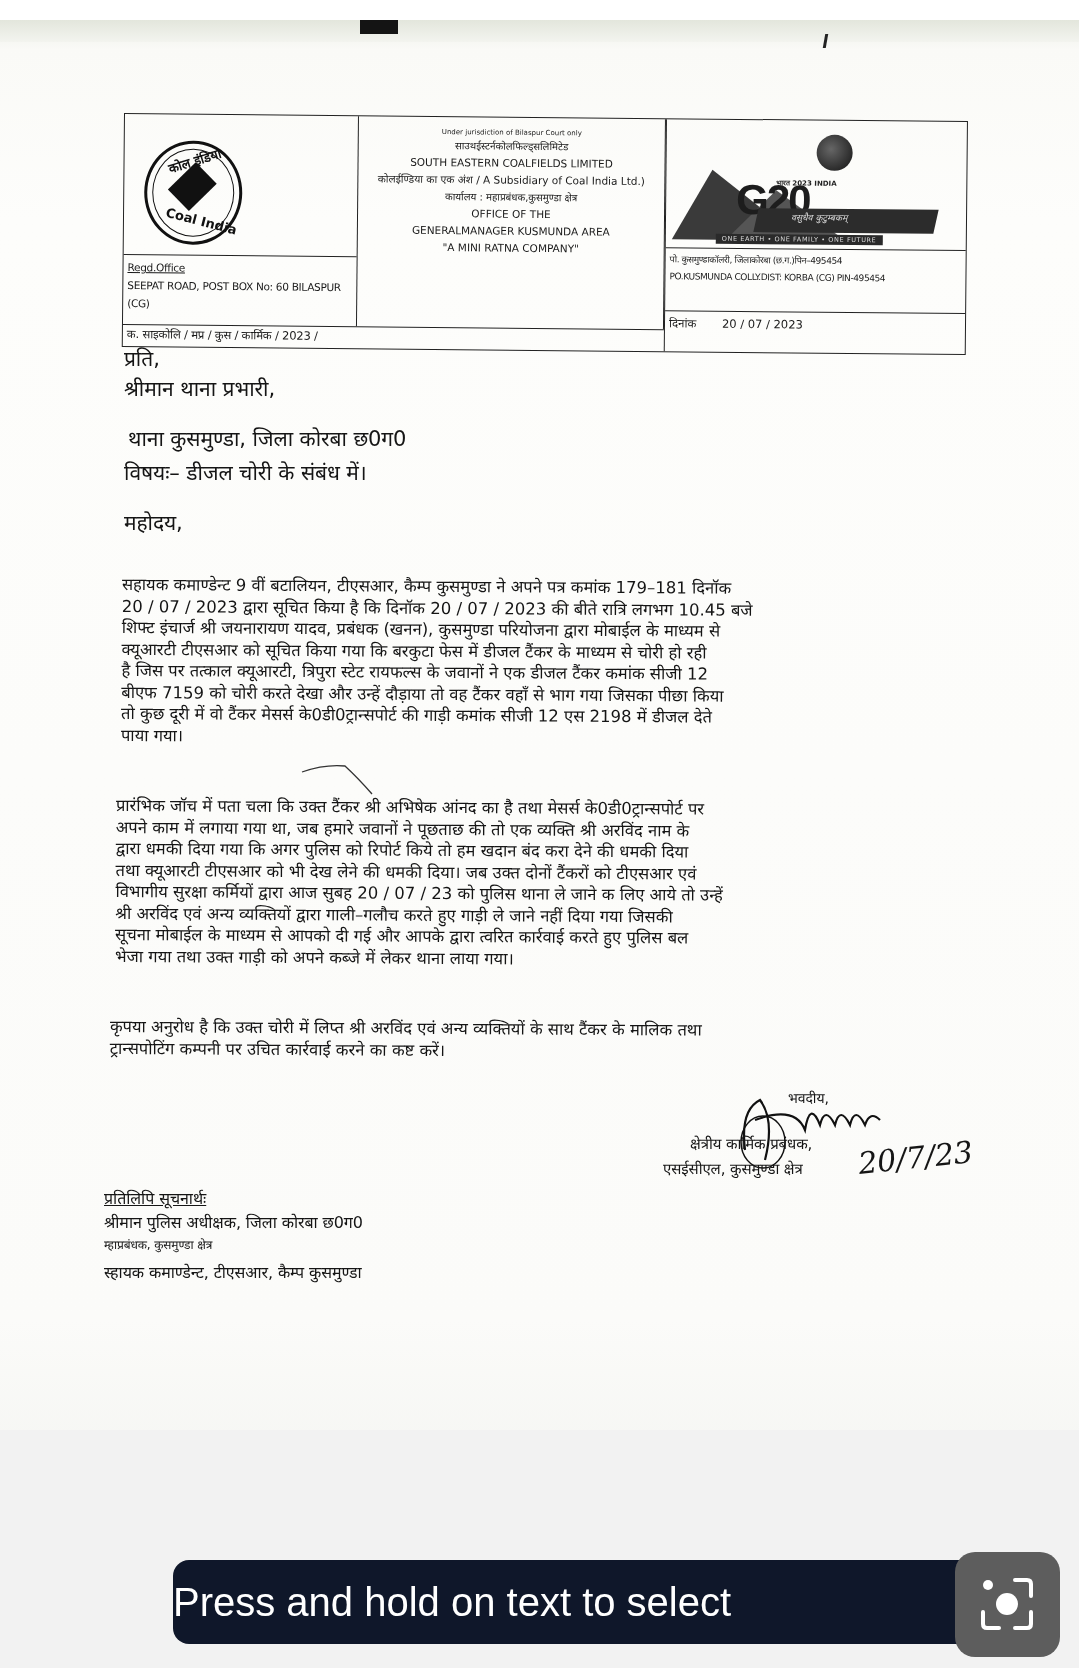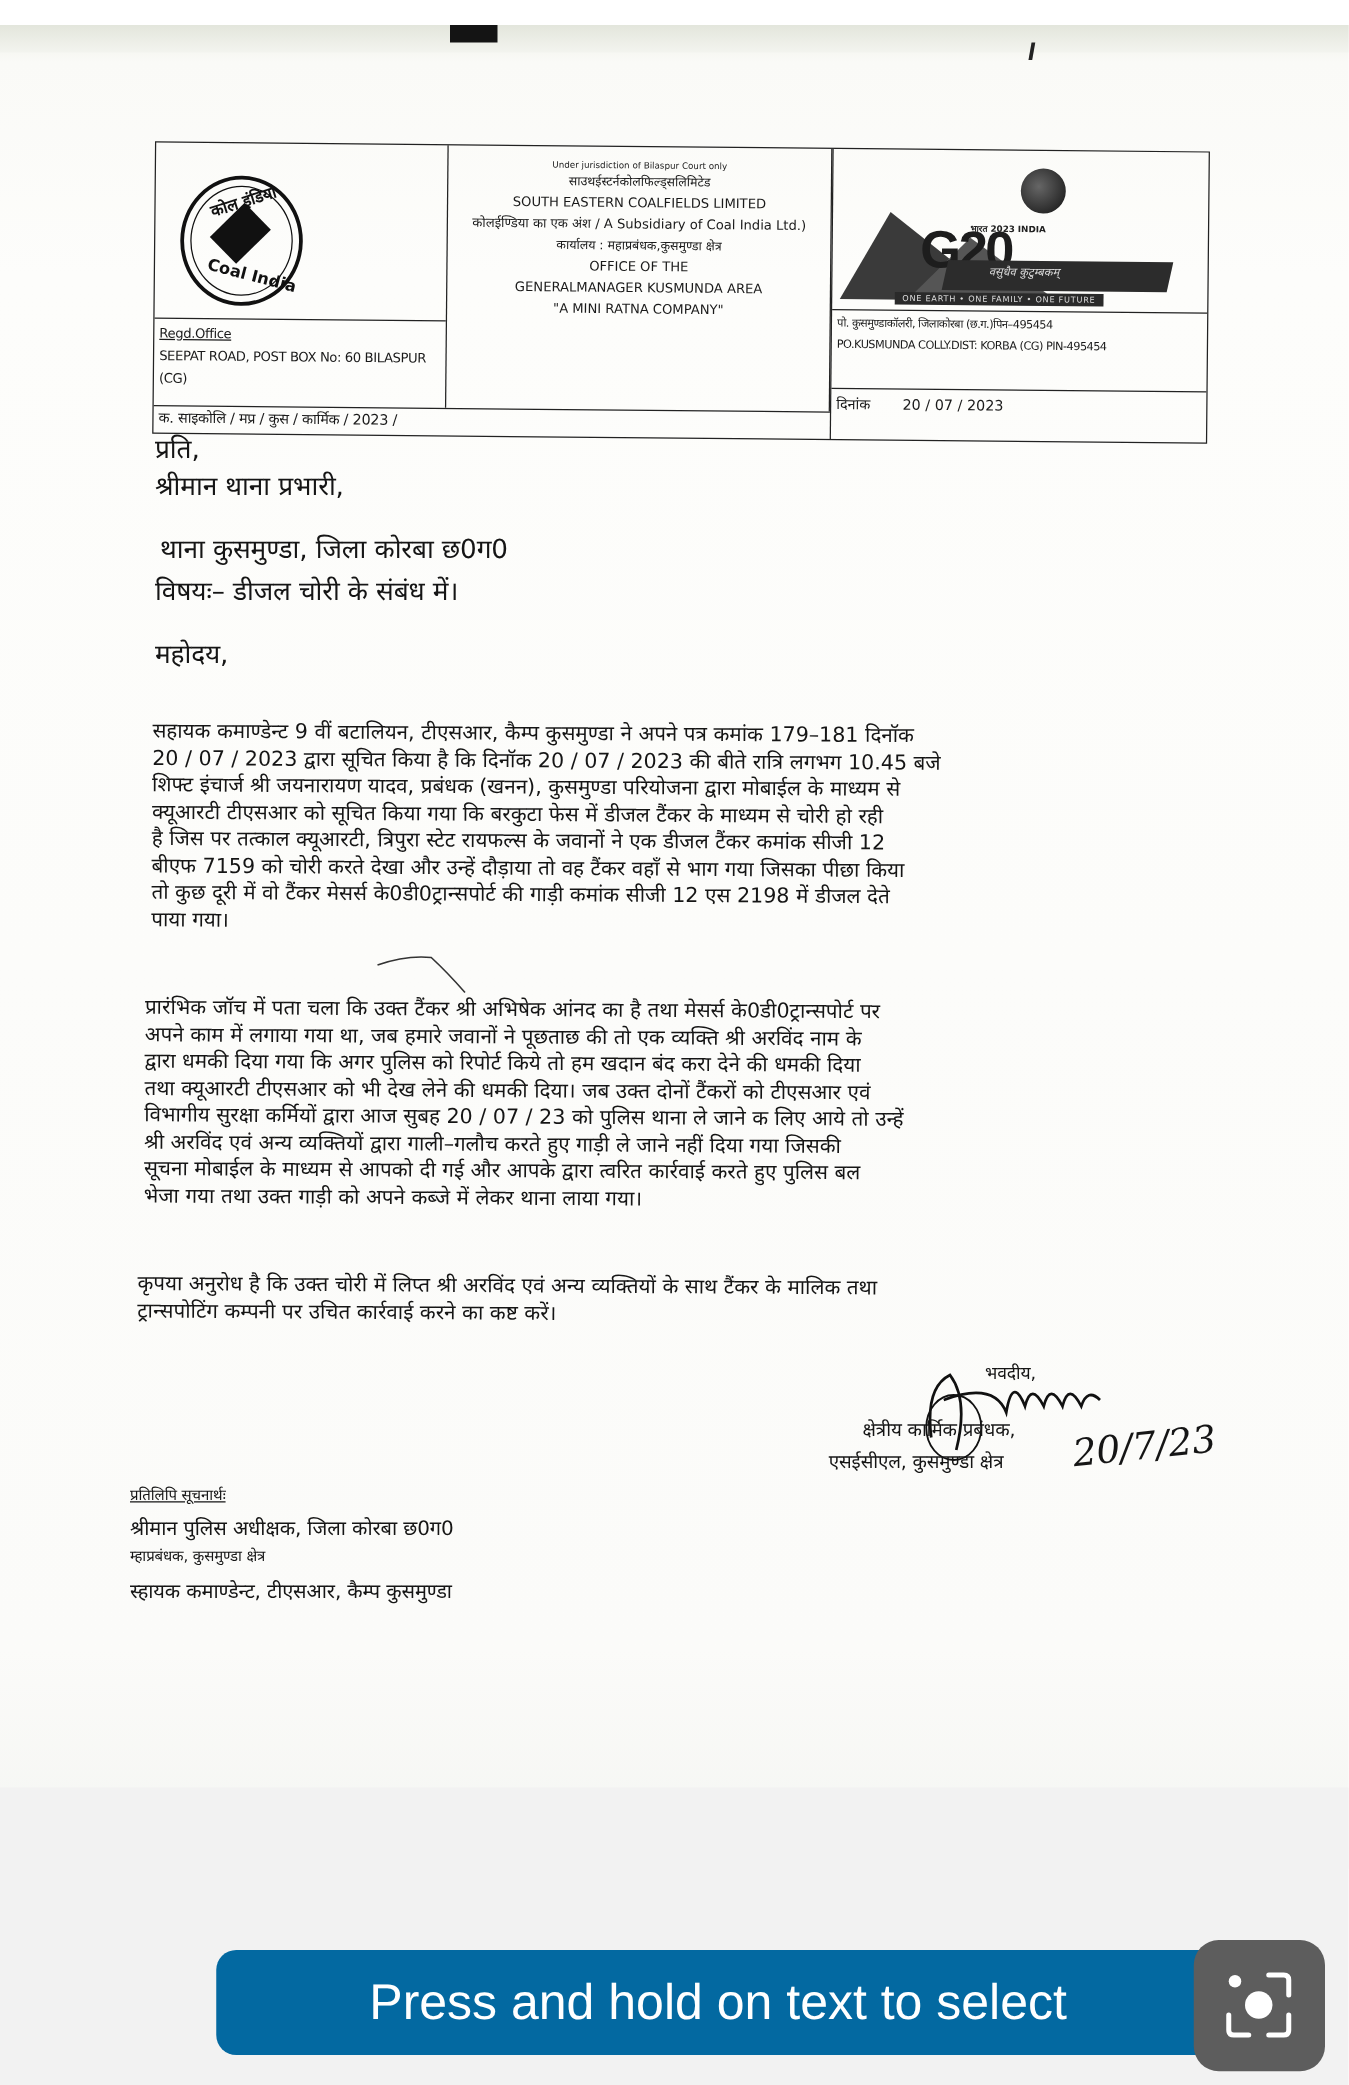--- a/index.html
+++ b/index.html
@@ -69,21 +69,21 @@
   .u { text-decoration: underline; }
 
   .sign-scribble {
     position: absolute; left: 735px; top: 1090px; width: 150px; height: 80px;
   }
 
   
   .bottom-bar { position: absolute; left: 0; top: 1430px; width: 1079px; height: 238px; background: #f2f2f2; }
   .select-pill {
     position: absolute; left: 173px; top: 1560px; width: 803px; height: 84px; border-radius: 16px;
-    background: #0369a1; color: #ffffff; font-size: 40px; line-height: 84px; text-align: center;
+    background: #0f172a; color: #ffffff; font-size: 40px; line-height: 84px; 
     font-family: "Liberation Sans", sans-serif;
   }
   .lens-btn {
     position: absolute; left: 955px; top: 1552px; width: 105px; height: 105px; border-radius: 20px; background: #5d5d5d;
   }
   .lens-btn svg { position: absolute; left: 0; top: 0; }
 </style>
 </head>
 <body>
 
@@ -185,21 +185,21 @@
 
 <div class="txt" style="left:788px; top:1088px; font-size:14px;">भवदीय,</div>
 <svg class="sign-scribble" viewBox="0 0 150 80">
   <path d="M10 60 Q 5 20 25 10 Q 40 30 30 70 M20 30 Q 60 15 70 40 Q 75 10 85 35 Q 90 15 100 35 Q 105 15 115 35 Q 120 15 130 35 Q 135 20 145 30" stroke="#111" stroke-width="2.2" fill="none"></path>
   <ellipse cx="28" cy="52" rx="22" ry="26" stroke="#111" stroke-width="1.5" fill="none"></ellipse>
 </svg>
 <div class="txt" style="left:690px; top:1133px; font-size:15px;">क्षेत्रीय कार्मिक प्रबंधक,</div>
 <div class="txt" style="left:663px; top:1158px; font-size:15px;">एसईसीएल, कुसमुण्डा क्षेत्र</div>
 <div class="txt" style="left:858px; top:1140px; font-size:30px; font-family:'DejaVu Serif', serif; font-style:italic; transform: rotate(-6deg);">20/7/23</div>
 
-<div class="txt u" style="left:104px; top:1187px; font-size:12px;text-decoration:underline;">प्रतिलिपि सूचनार्थः</div>
+<div class="txt u" style="left:104px; top:1187px; font-size:16px;text-decoration:underline;">प्रतिलिपि सूचनार्थः</div>
 <div class="txt" style="left:104px; top:1211px; font-size:16px;">श्रीमान पुलिस अधीक्षक, जिला कोरबा छ0ग0</div>
 <div class="txt" style="left:104px; top:1236px; font-size:12px;">म्हाप्रबंधक, कुसमुण्डा क्षेत्र</div>
 <div class="txt" style="left:104px; top:1261px; font-size:16px;">स्हायक कमाण्डेन्ट, टीएसआर, कैम्प कुसमुण्डा</div>
 
 <div class="bottom-bar"></div>
 <div class="select-pill">Press and hold on text to select</div>
 <div class="lens-btn">
   <svg width="105" height="105" viewBox="0 0 105 105">
     <circle cx="33" cy="33" r="5" fill="#fff"></circle>
     <circle cx="52" cy="52" r="11" fill="#fff"></circle>

